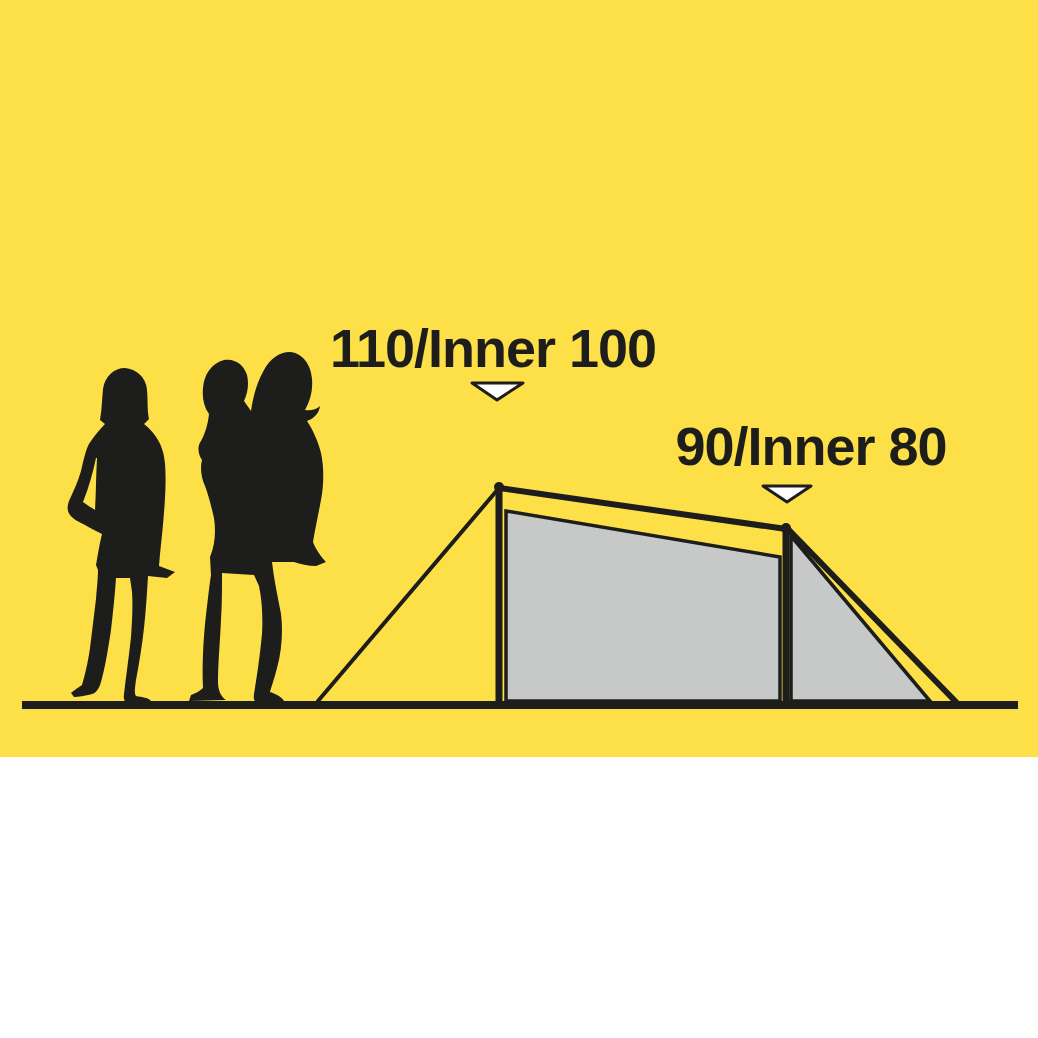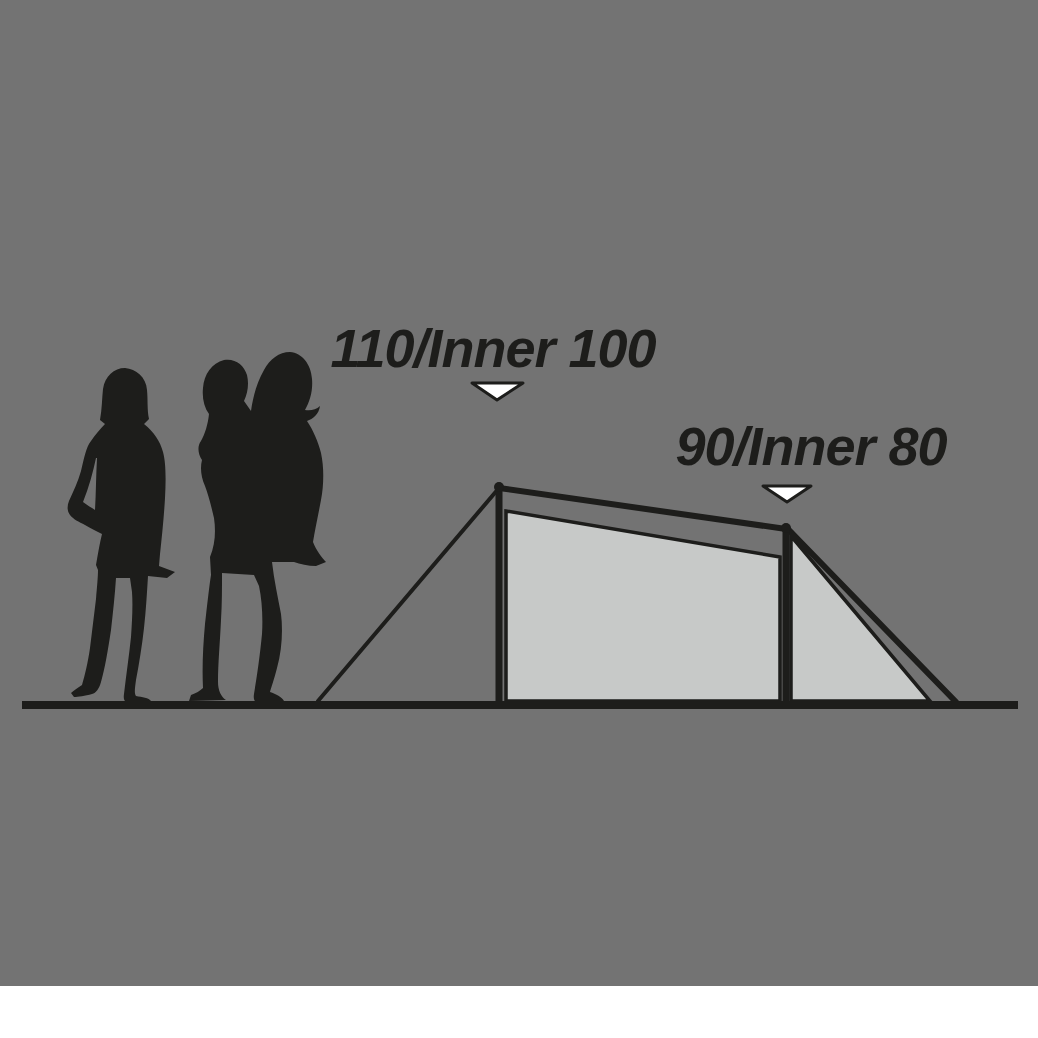--- a/index.html
+++ b/index.html
@@ -4,24 +4,23 @@
 <style>
   html, body {
     margin: 0;
     padding: 0;
     background: #ffffff;
     font-family: "Liberation Sans", sans-serif;
   }
   .canvas {
     position: relative;
     width: 1038px;
-    height: 986px;
-    background: #737373;
+    height: 757px;
+    background: #fde047;
     overflow: hidden;
-    font-style: italic;
   }
   svg { display: block; }
   .label-text {
     font-family: "Liberation Sans", sans-serif;
     font-weight: bold;
     font-size: 54px;
     letter-spacing: -1px;
   }
   .ink-line {
     stroke: #1d1d1b;

